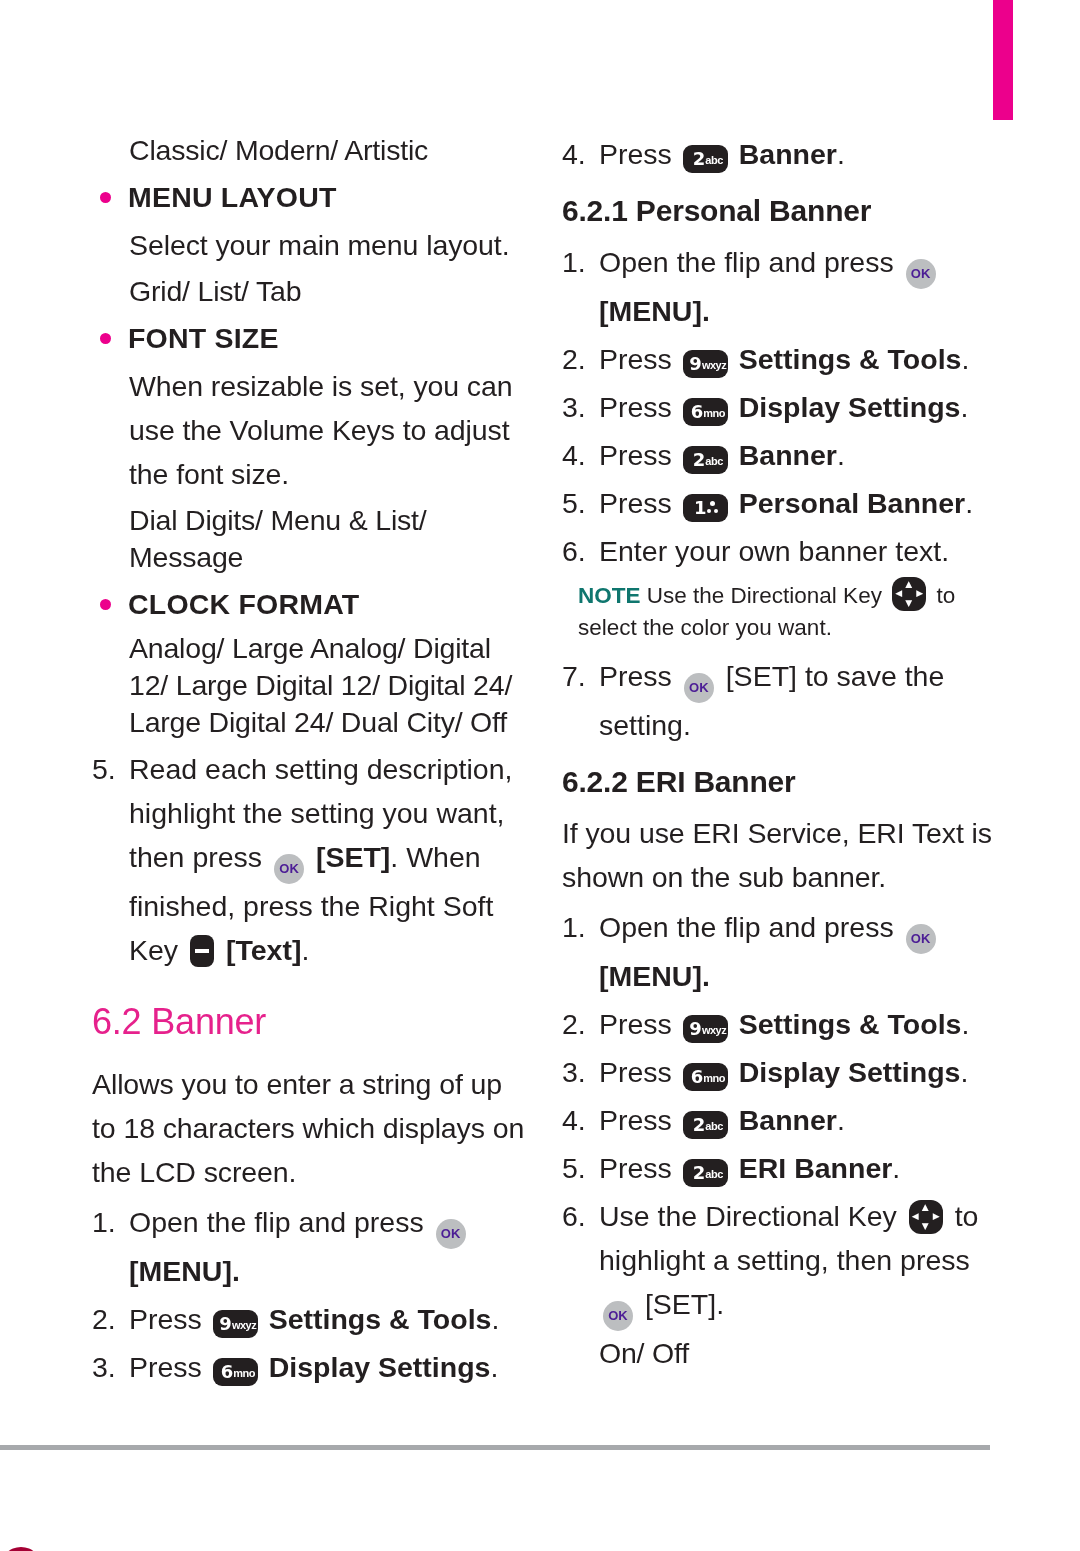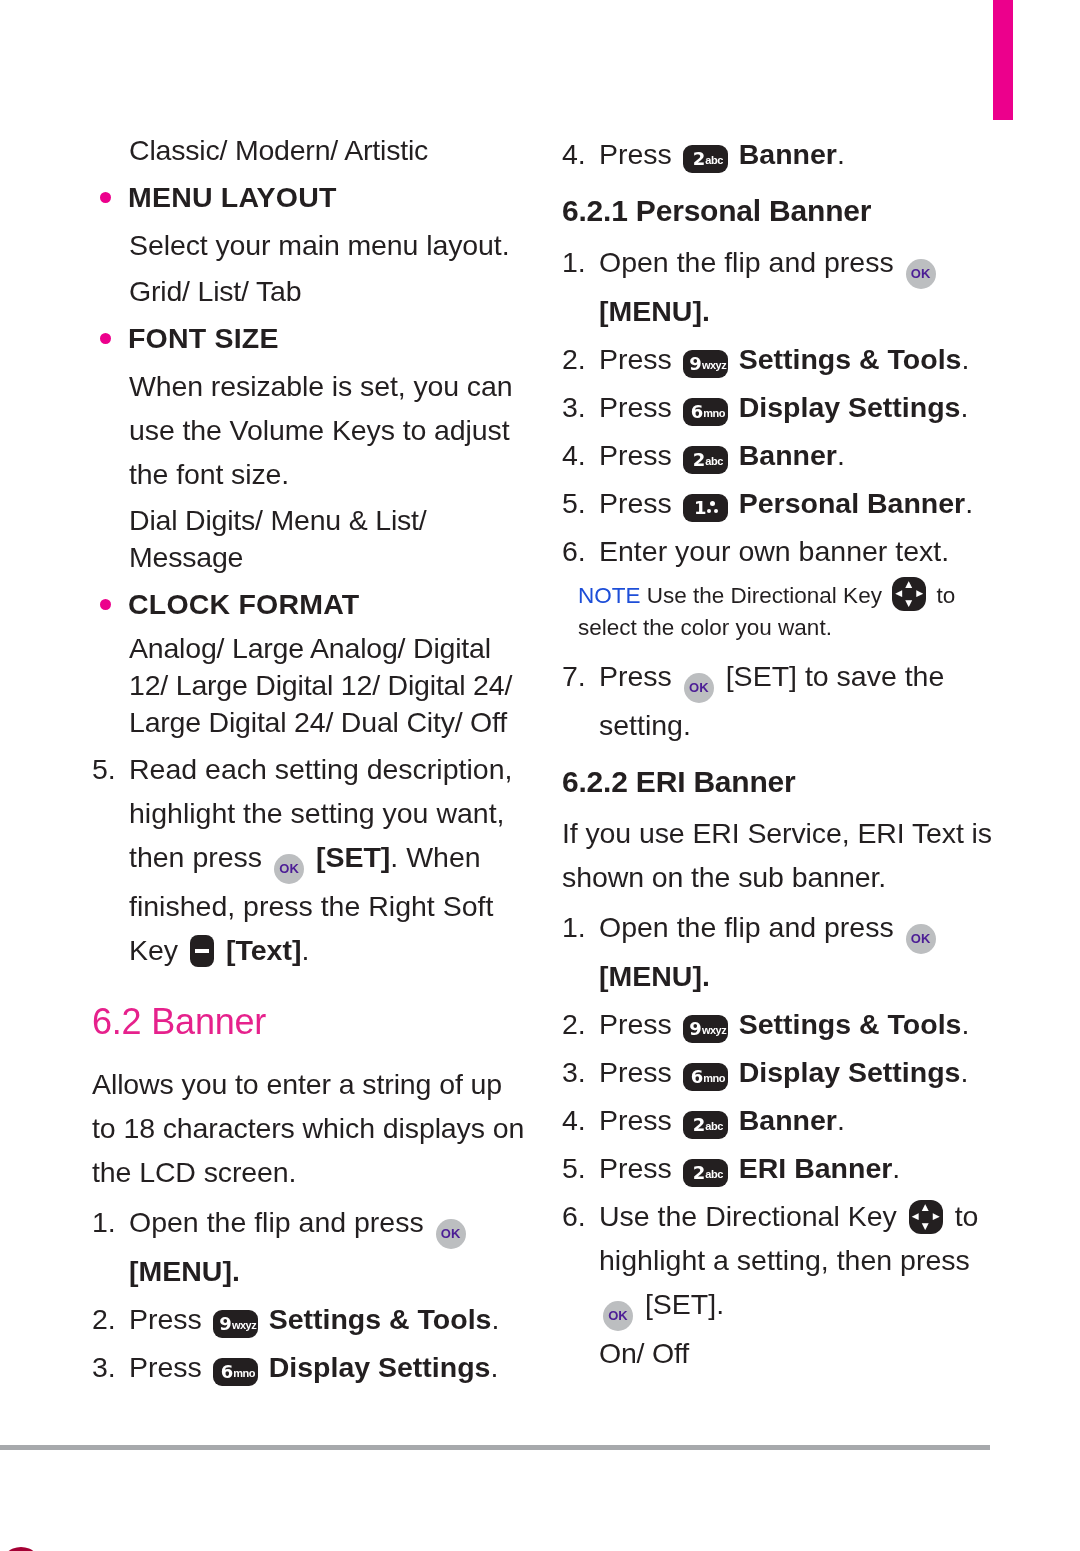--- a/index.html
+++ b/index.html
@@ -126,22 +126,22 @@
   }
 
   
   .note {
     font-size: 22.5px;
     line-height: 32px;
     margin: 2px 0 10px 16px;
     color: #231f20;
   }
   .note-tag {
-    color: #1d4ed8;
-    font-weight: normal;
+    color: #0f766e;
+    font-weight: bold;
   }
 
   
   .key {
     display: inline-block;
     vertical-align: -5px;
     position: relative;
   }
   
   .key-num {

